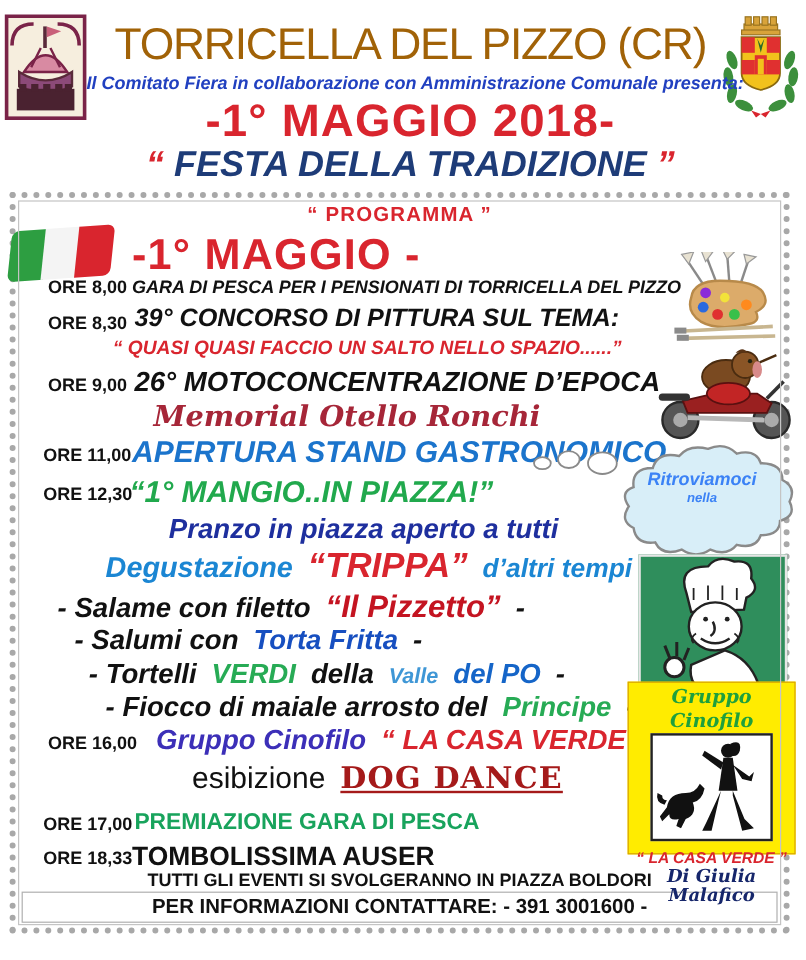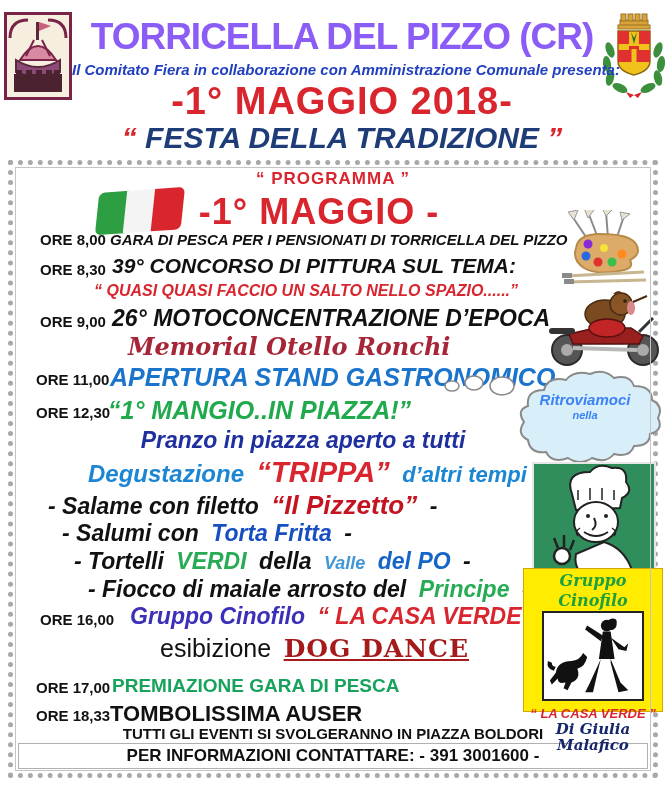--- a/index.html
+++ b/index.html
@@ -2,35 +2,35 @@
 <html><head>
 <meta charset="utf-8">
 <style>
   * { margin:0; padding:0; box-sizing:border-box; }
   body { font-family:"Liberation Sans", sans-serif; background:#ffffff; }
   .page { position:relative; width:672px; height:800px; background:#fff; overflow:hidden; }
   .abs { position:absolute; }
 
   
   .hdr-center { position:absolute; left:72px; top:16px; width:540px; text-align:center; }
-  .hdr-title { font-size:37px; font-weight:bold; color:#8b5cf6; letter-spacing:-1px; white-space:nowrap; }
+  .hdr-title { font-size:37px; font-weight:normal; color:#a16207; letter-spacing:-1px; white-space:nowrap; }
   .hdr-sub { margin-top:3px; font-size:15px; font-weight:bold; font-style:italic; color:#2140c0; white-space:nowrap; }
   .hdr-date { margin-top:2px; font-size:38px; font-weight:bold; color:#d9252e; letter-spacing:1px; white-space:nowrap; }
   .hdr-festa { margin-top:-2px; font-size:30px; font-weight:bold; font-style:italic; color:#1e3c78; white-space:nowrap; }
   .hdr-festa .q { color:#d9252e; }
 
   
   .pbox { position:absolute; left:8px; top:160px; width:650px; height:618px; background:#fff; }
   .pbox::before { content:""; position:absolute; inset:0; border:5px dotted #a8a8a8; pointer-events:none; }
   .pbox::after  { content:""; position:absolute; inset:7px; border:1px solid #c4c4c4; pointer-events:none; }
 
   .prog-heading { position:absolute; left:0; right:0; top:9px; text-align:center;
                   font-size:17px; font-weight:bold; color:#d9252e; letter-spacing:1px; }
   .day-row { position:absolute; left:0; right:130px; top:24px; height:56px;
-             display:flex; justify-content:center; align-items:center; gap:14px; }
+             display:flex; align-items:center; gap:14px; }
   .day-title { font-size:36px; font-weight:bold; color:#d9252e; letter-spacing:1px; white-space:nowrap; }
 
   .t-time { position:absolute; font-size:15px; font-weight:bold; color:#111; white-space:nowrap; }
   .line { position:absolute; white-space:nowrap; }
   .line span + span { margin-left:8px; }
 
   .it { font-style:italic; font-weight:bold; }
   .blk { color:#111; }
   .sm-ital { font-size:15px; }
   .concorso { font-size:21px; }

